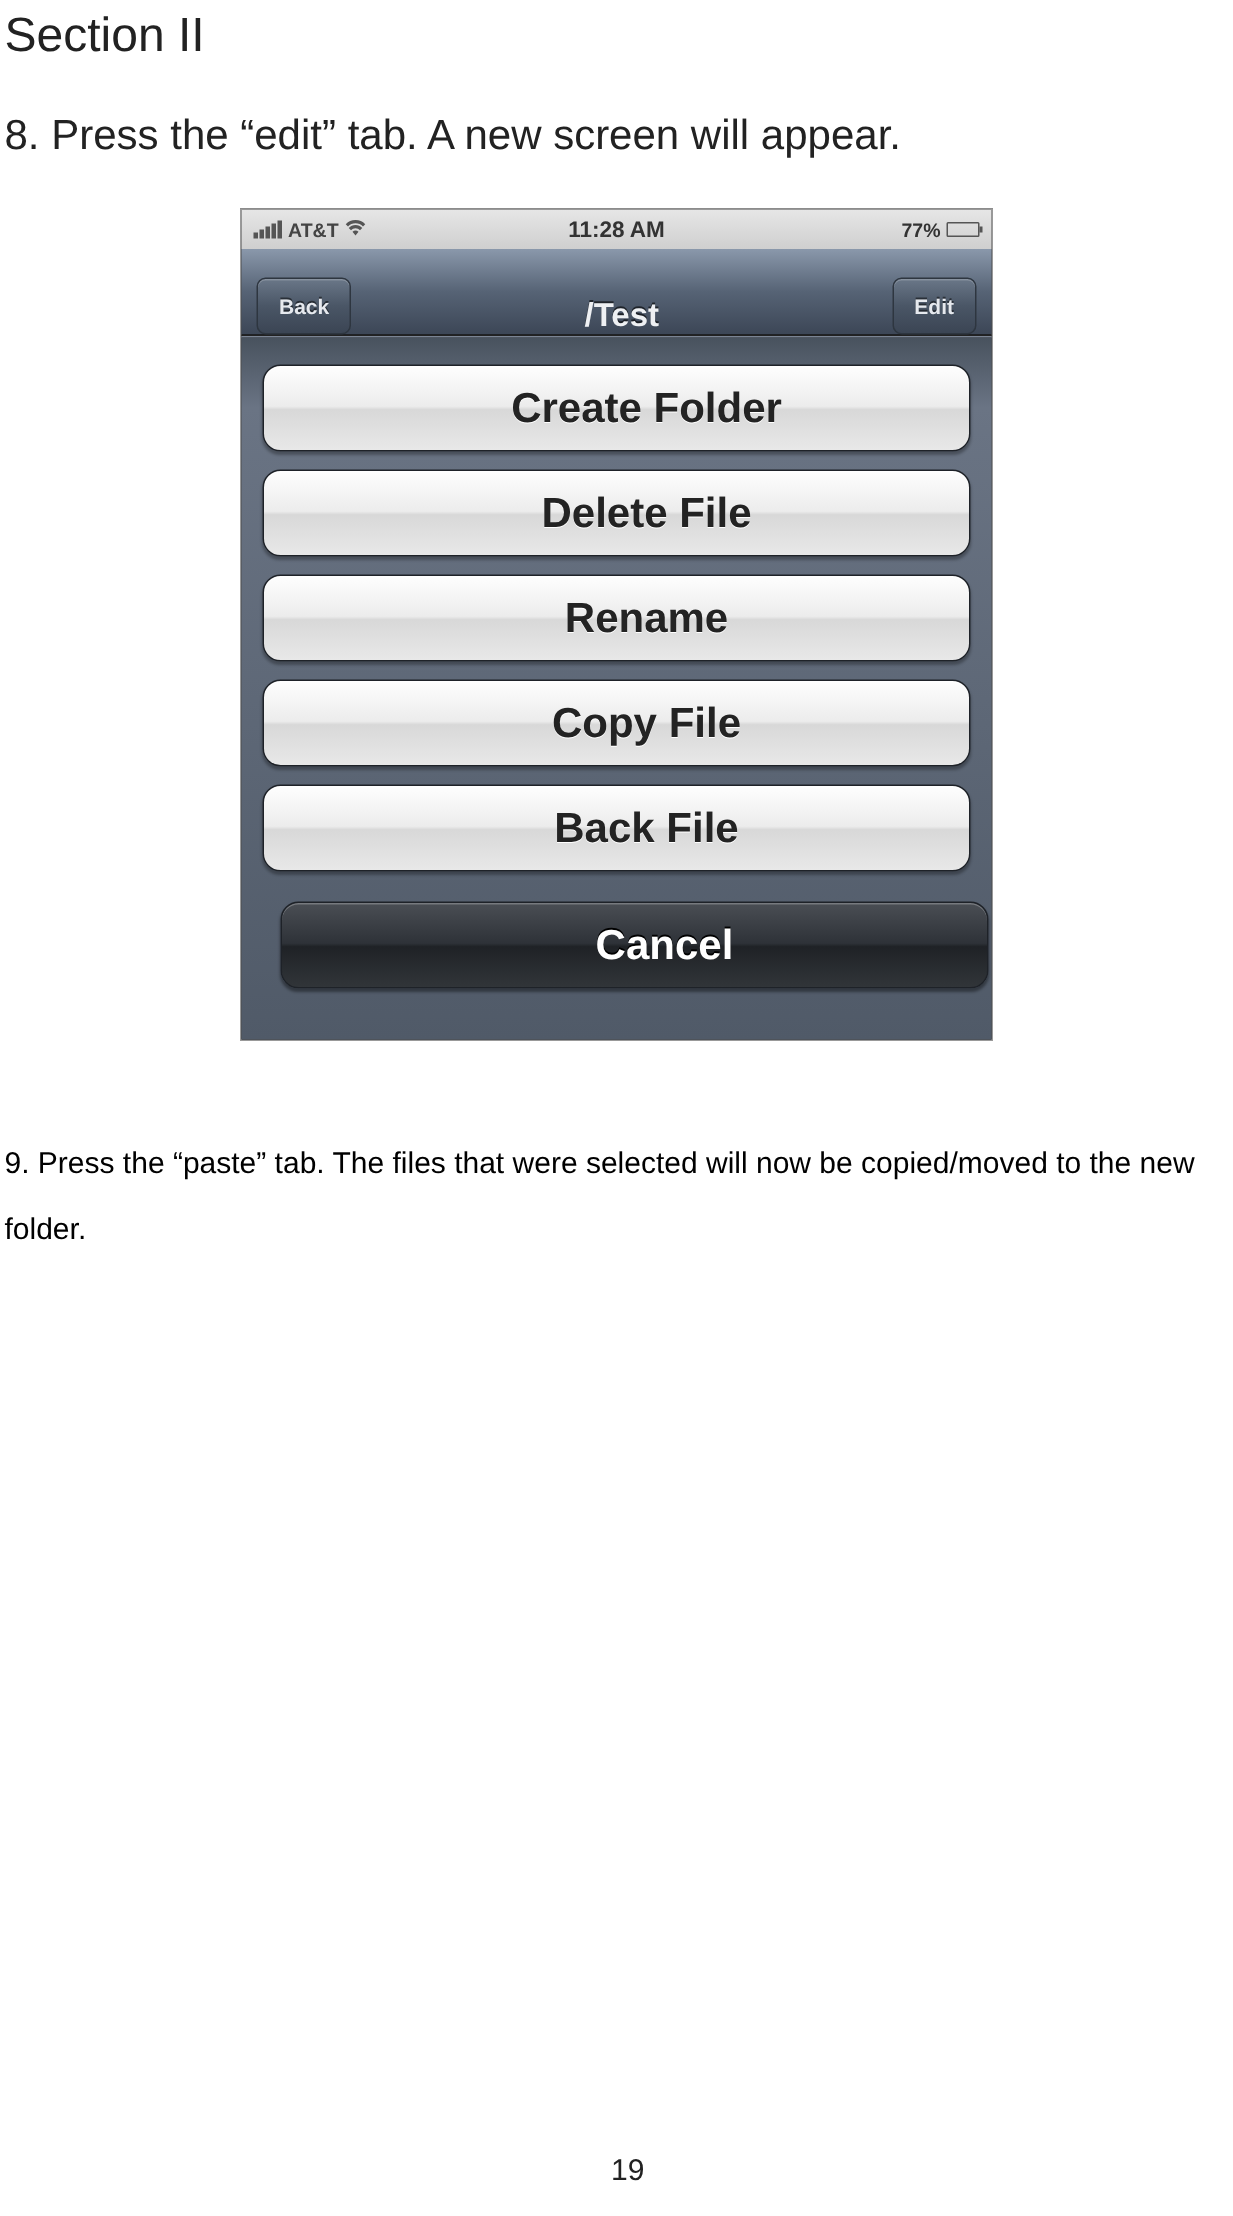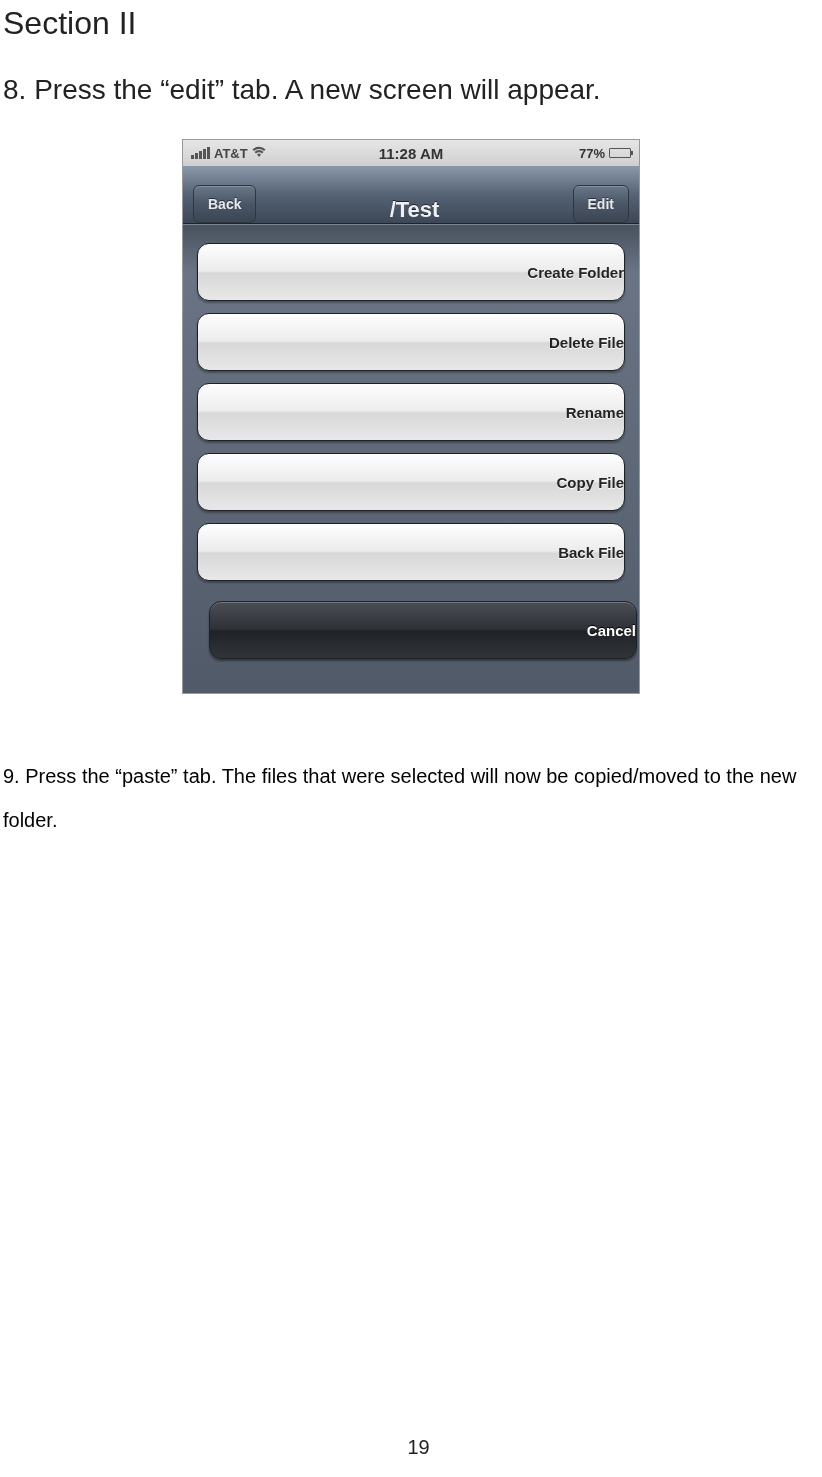--- a/index.html
+++ b/index.html
@@ -23,21 +23,21 @@
     color: #222;
     line-height: 1.4;
   }
   .step2 {
     font-size: 20px;
     padding: 60px 0 0 3px;
     color: #000000;
     line-height: 2.2;
   }
   .phone-wrap {
-    width: 458px;
+    width: 502px;
     margin: 30px auto 0 auto;
     border: 1px solid #999;
     background: #000;
   }
   .status-bar {
     height: 26px;
     background: linear-gradient(#e6e6e6, #cfcfcf);
     display: flex;
     align-items: center;
     font-size: 14px;
@@ -100,26 +100,26 @@
     background: linear-gradient(#48525e, #6a7484 10%, #505a68);
     padding: 18px 14px 22px 14px;
     border-top: 1px solid #7a8494;
   }
   .sheet-btn {
     display: block;
     width: 100%;
     height: 58px;
     margin-bottom: 12px;
     border-radius: 12px;
-    font-size: 15px;
+    font-size: 28px;
     font-weight: bold;
     font-family: Helvetica, Arial, sans-serif;
     border: 1px solid #1e2228;
     box-shadow: 0 2px 2px rgba(0,0,0,0.3), inset 0 1px 0 rgba(255,255,255,0.8);
-    text-align: right;
+    text-align: center;
     padding-left: 40px;
   }
   .sheet-btn.light {
     background: linear-gradient(#fefefe, #ececec 48%, #d8d8d8 52%, #e8e8e8);
     color: #232323;
     text-shadow: 0 1px 0 #fff;
   }
   .sheet-btn.dark {
     background: linear-gradient(#4a4e54, #2e3238 48%, #1f2226 52%, #313539);
     color: #fff;

